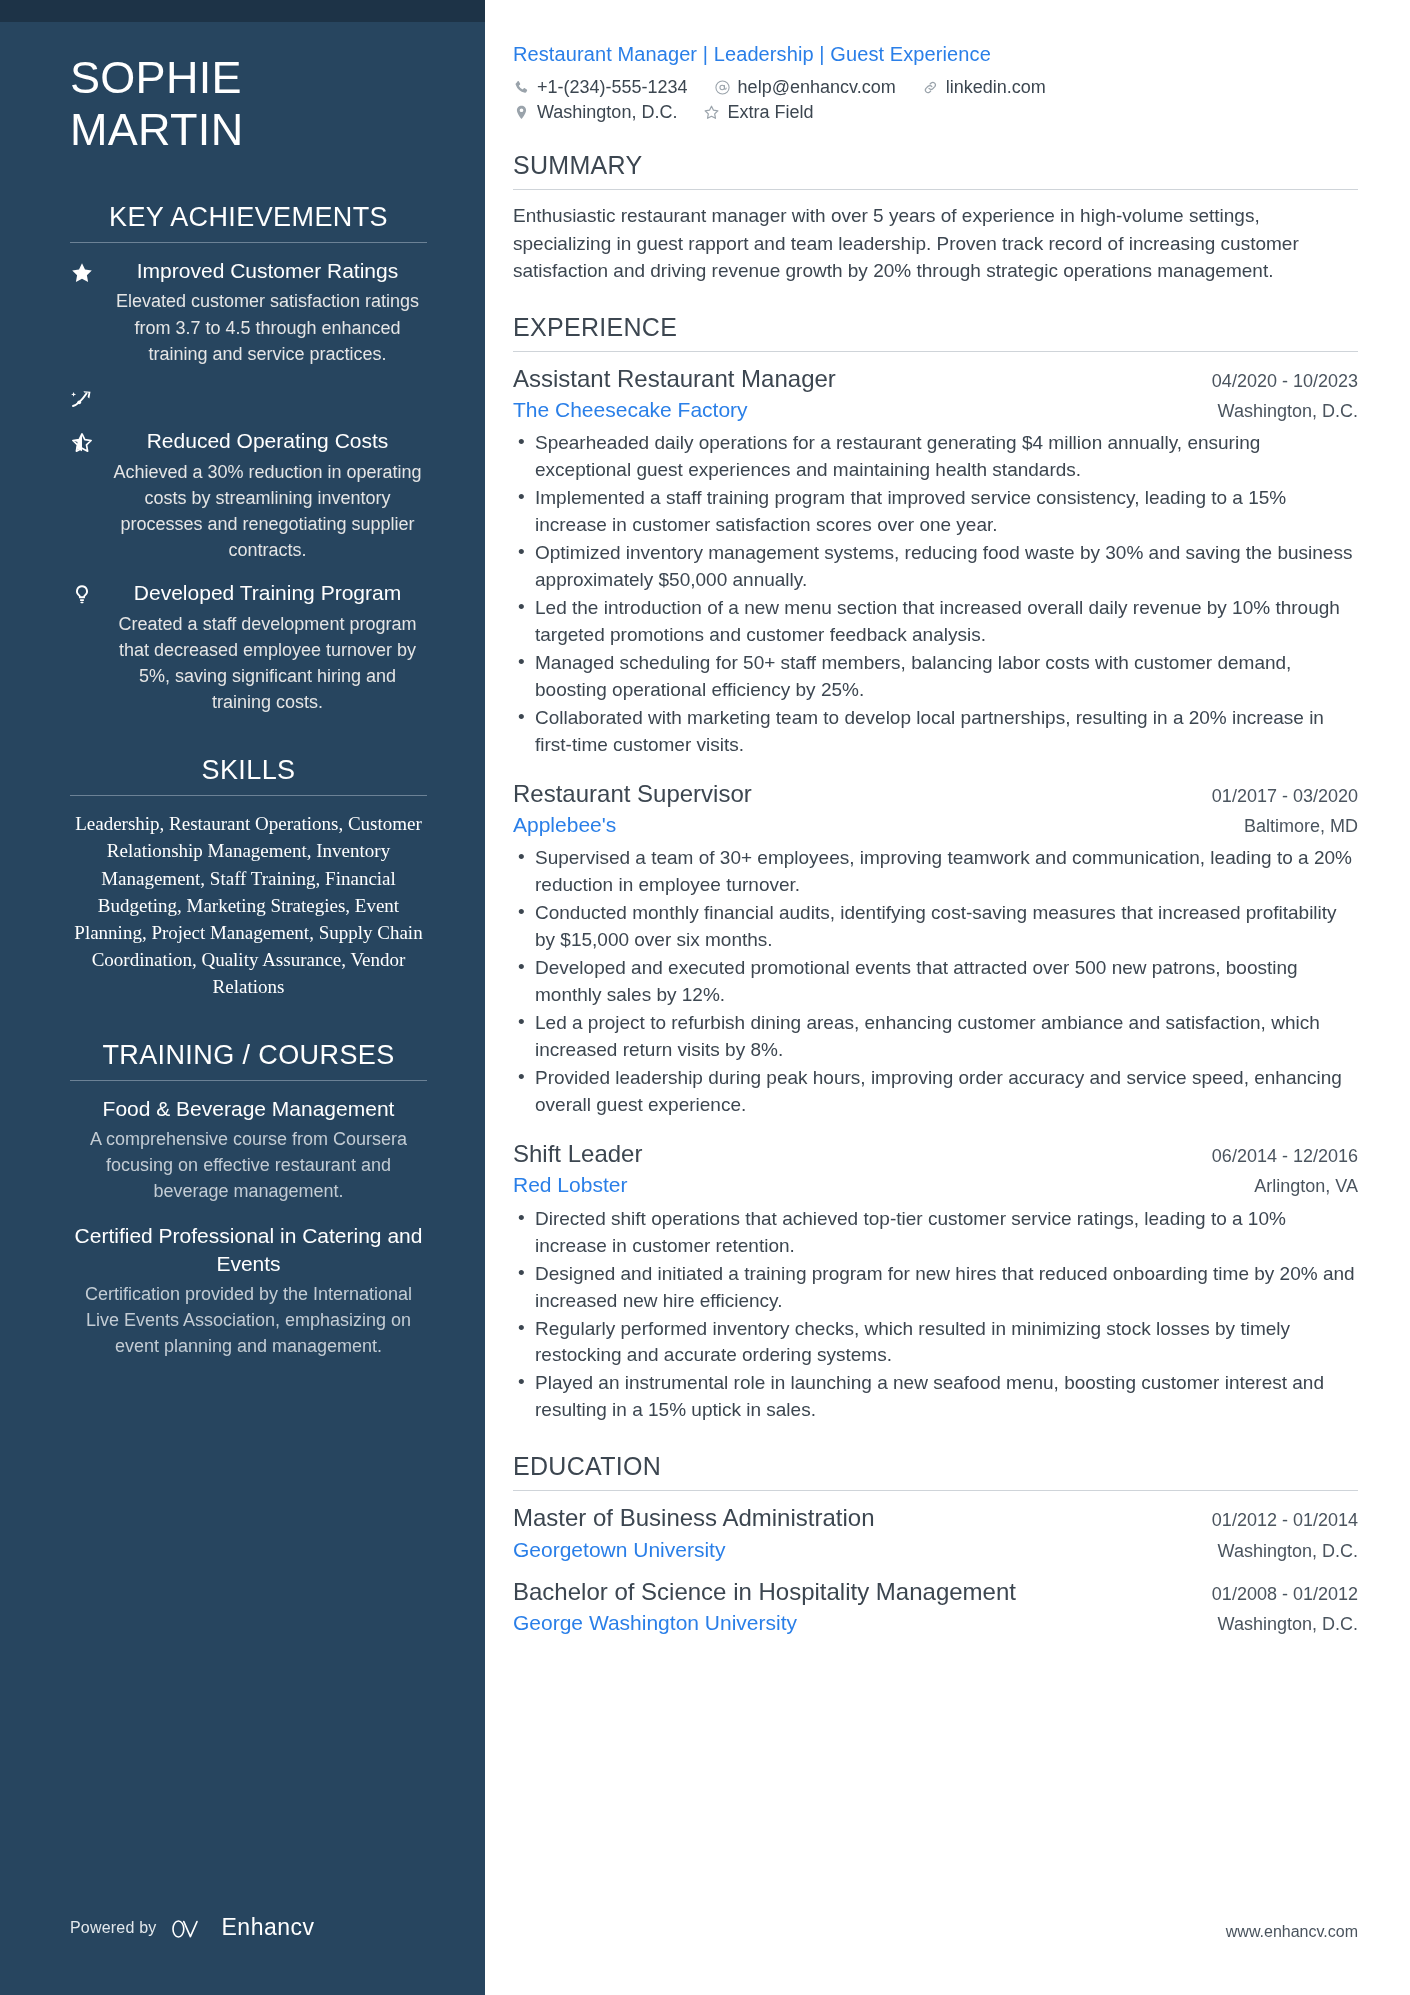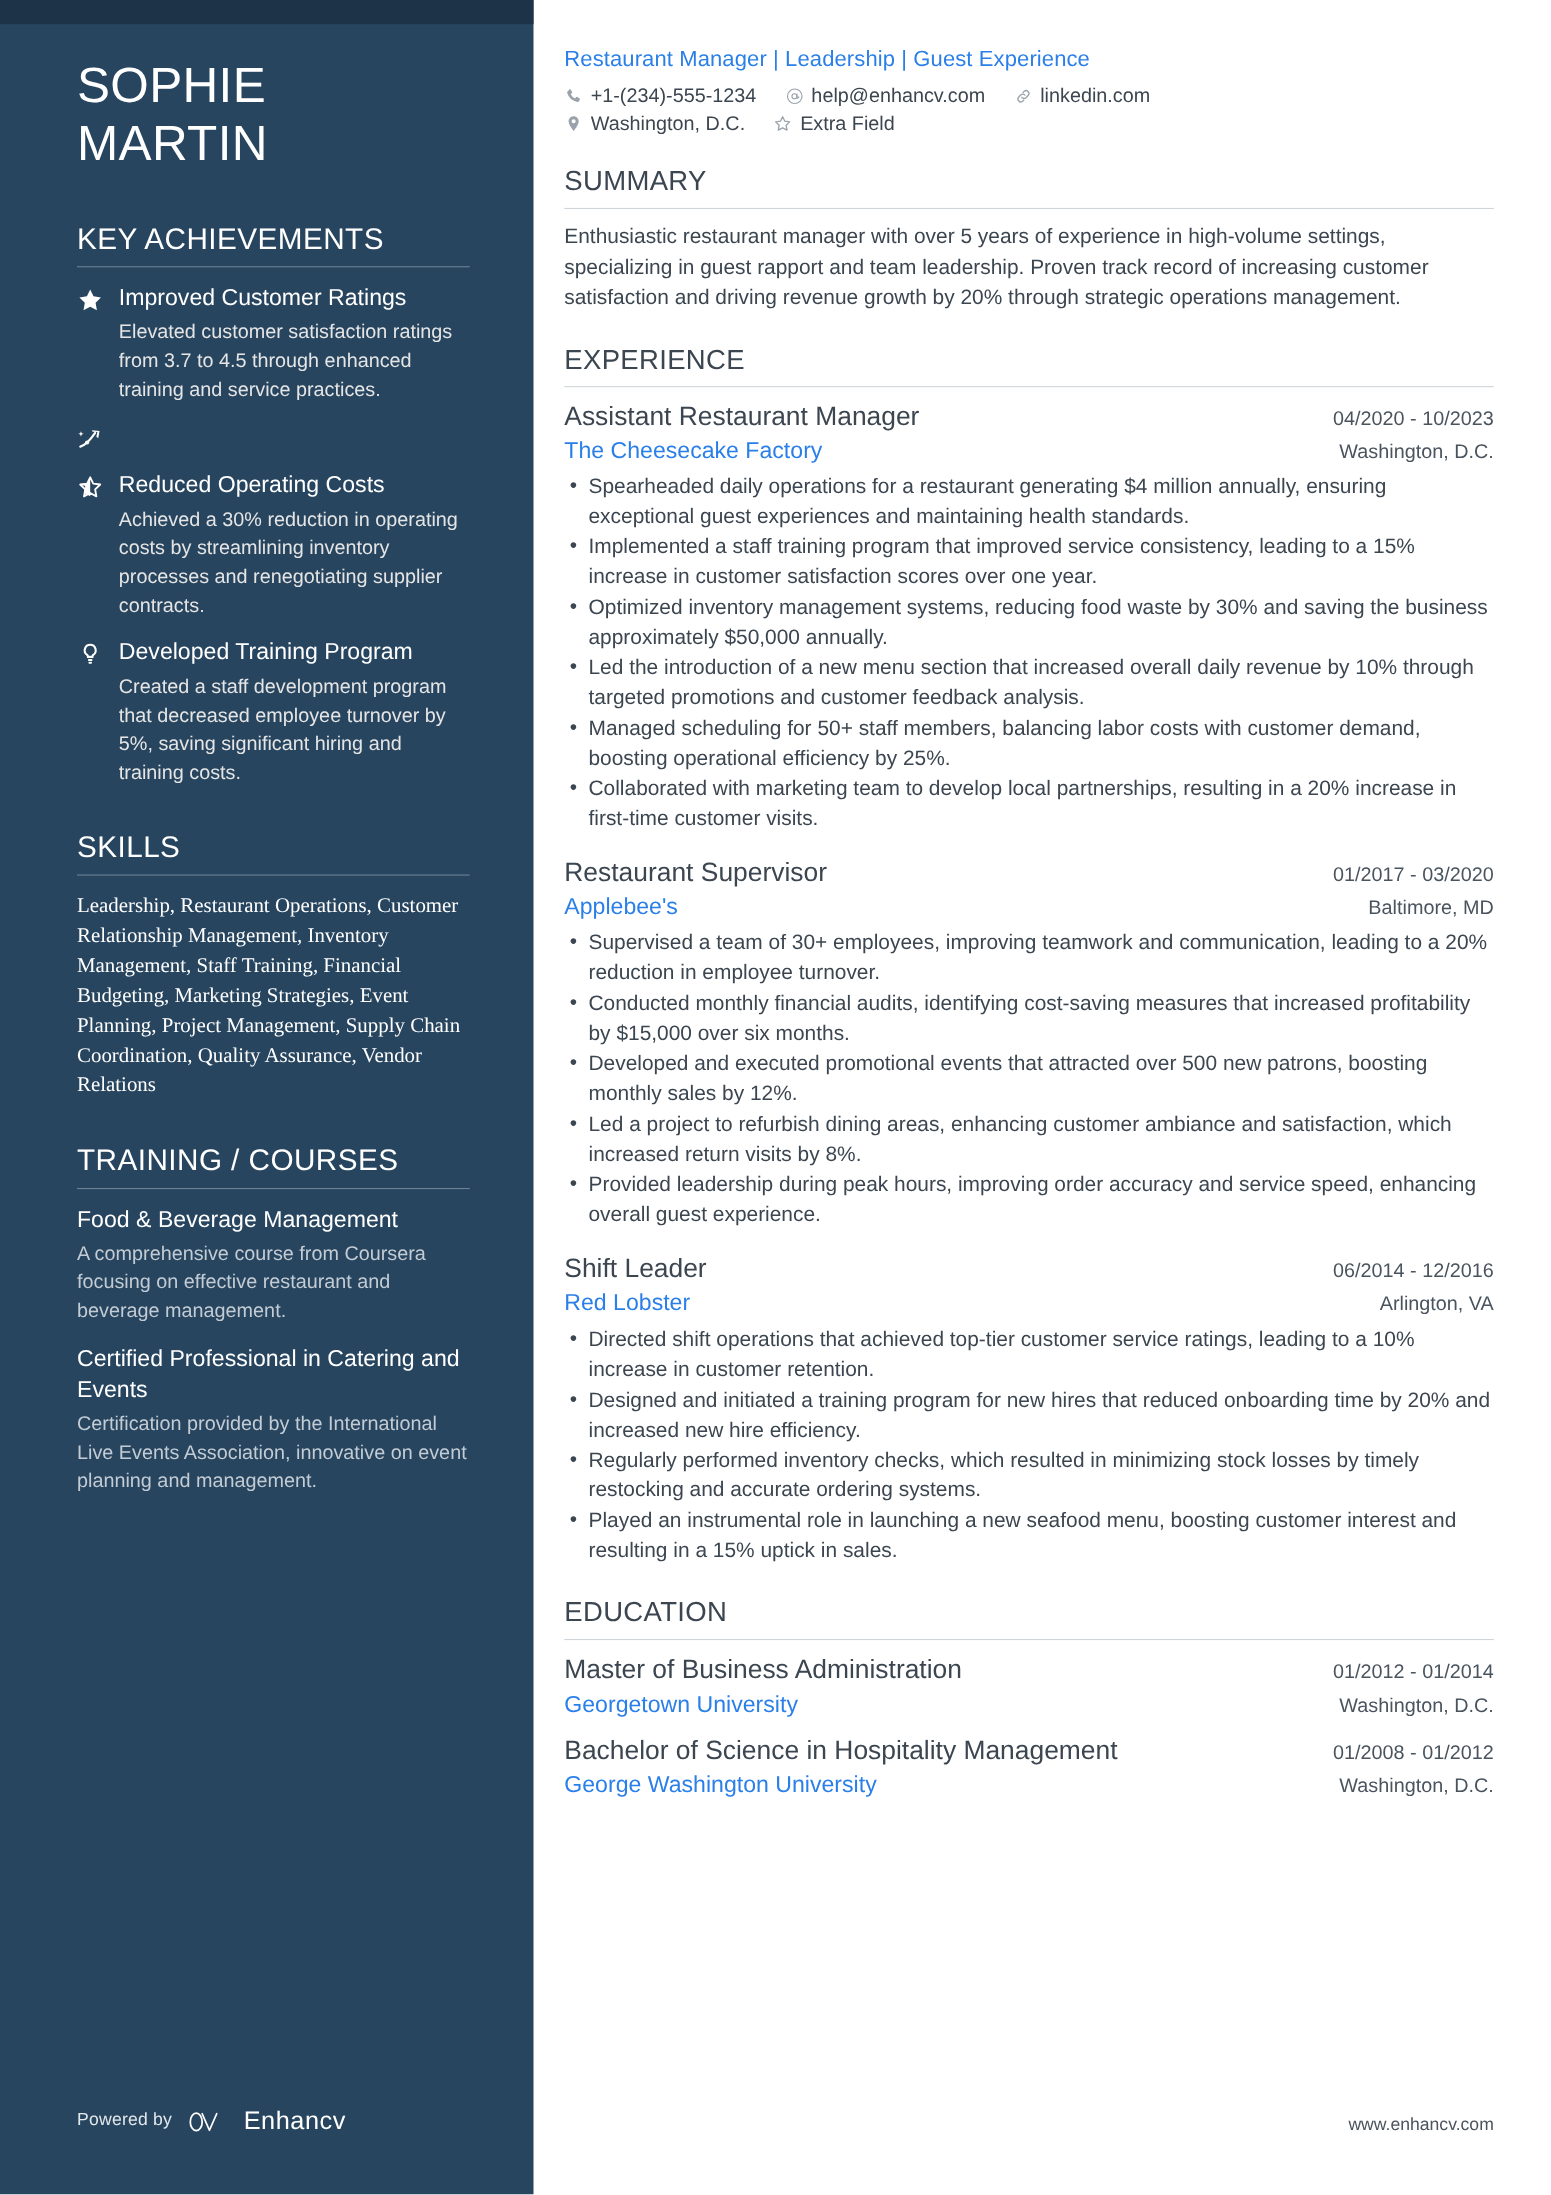--- a/index.html
+++ b/index.html
@@ -36,21 +36,21 @@
     padding-top: 52px;
   }
   .name-line {
     font-size: 45px;
     font-weight: 400;
     line-height: 1.15;
     letter-spacing: 0.3px;
     color: #ffffff;
   }
 
-  .side-section { margin-top: 40px; }
+  .side-section { margin-top: 40px; text-align: center; }
   .side-section.first { margin-top: 46px; }
   .side-heading {
     font-size: 27px;
     font-weight: 400;
     letter-spacing: 0.4px;
     color: #ffffff;
     padding-bottom: 9px;
   }
   .side-rule {
     height: 1px;
@@ -308,21 +308,21 @@
       <div class="side-heading">TRAINING / COURSES</div>
       <div class="side-rule"></div>
 
       <div class="course-item">
         <div class="course-title">Food &amp; Beverage Management</div>
         <div class="course-desc">A comprehensive course from Coursera focusing on effective restaurant and beverage management.</div>
       </div>
 
       <div class="course-item">
         <div class="course-title">Certified Professional in Catering and Events</div>
-        <div class="course-desc">Certification provided by the International Live Events Association, innovative on event planning and management.</div>
+        <div class="course-desc">Certification provided by the International Live Events Association, emphasizing on event planning and management.</div>
       </div>
     </section>
 
     <div class="sidebar-footer">
       <span class="powered-by">Powered by</span>
       <span class="enhancv-logo">
         <svg width="34" height="24" viewBox="0 0 34 24">
           <path fill="none" stroke="#ffffff" stroke-width="1.6" d="M12.8 12c0 4.4-2.4 8-5.4 8S2 16.4 2 12 4.4 4 7.4 4s5.4 3.6 5.4 8z"></path>
           <path fill="none" stroke="#ffffff" stroke-width="1.6" stroke-linecap="round" stroke-linejoin="round" d="M12.8 4.6L19.4 19.6 26 4.6"></path>
         </svg>

